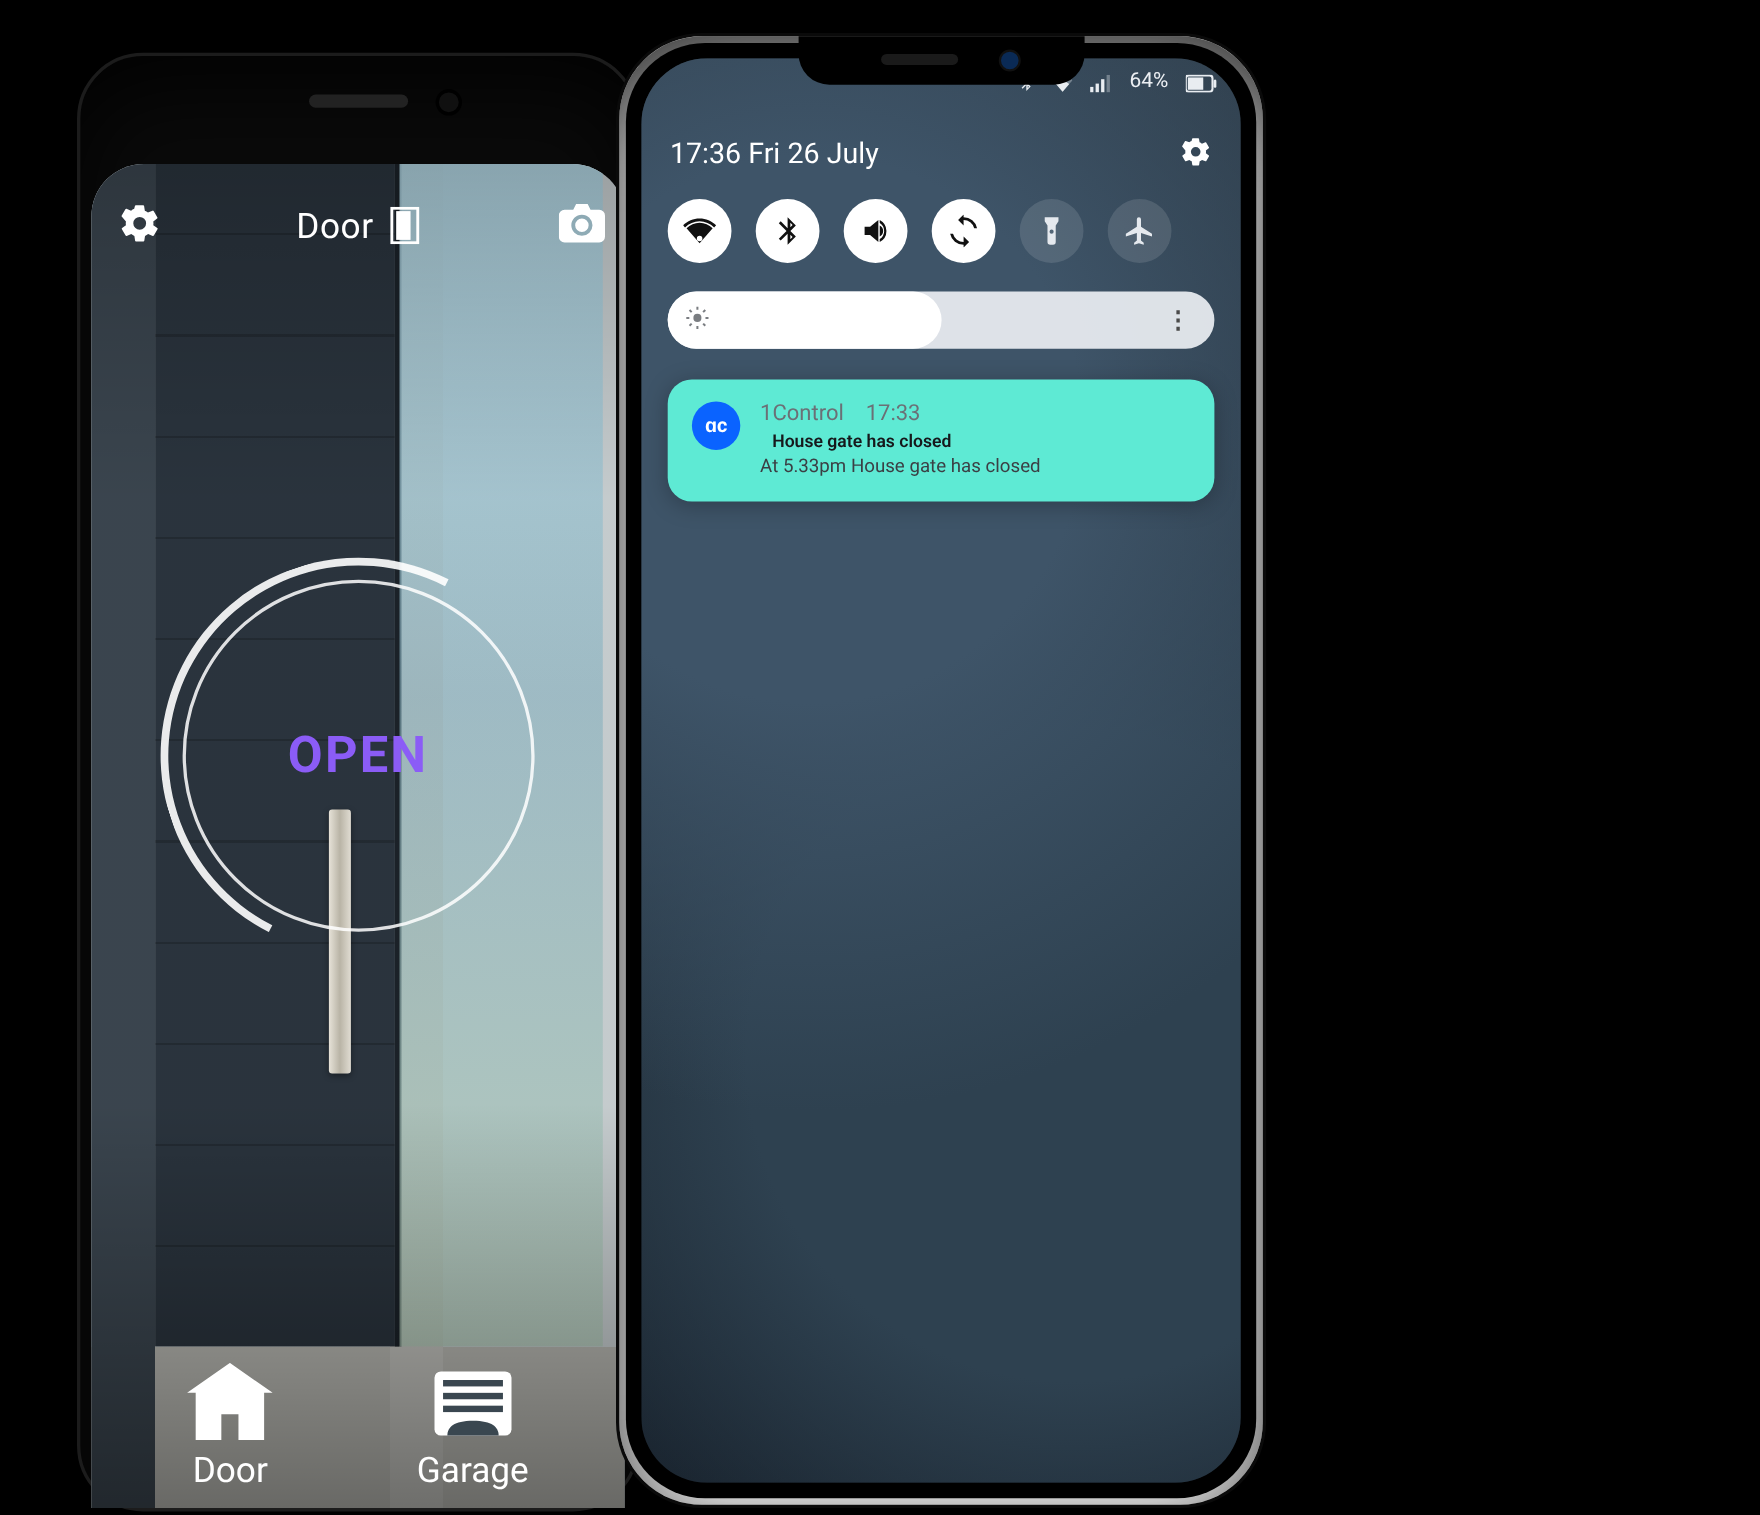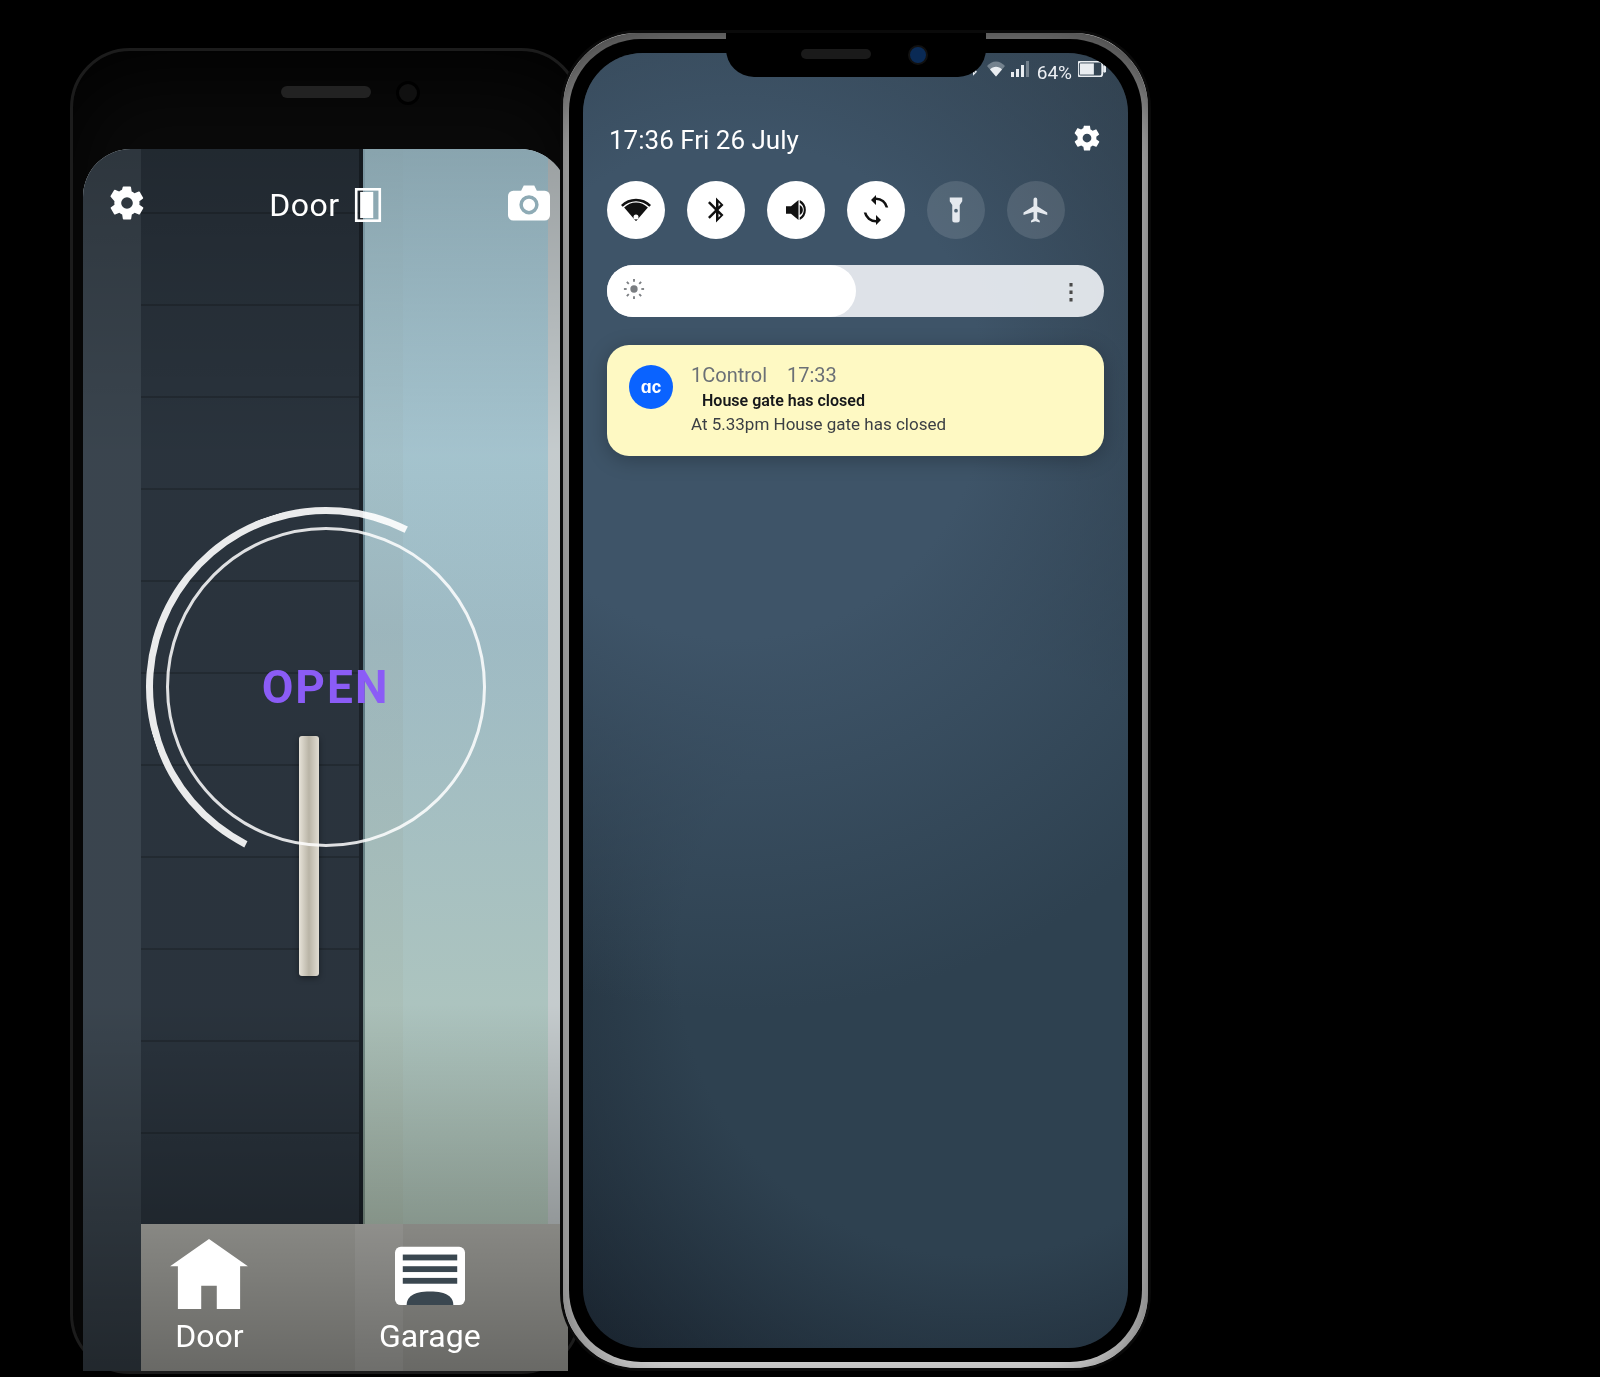--- a/index.html
+++ b/index.html
@@ -47,36 +47,36 @@
   .l-bottom{position:absolute;bottom:0;left:0;right:0;height:190px;display:flex;align-items:flex-end;justify-content:space-around;padding:0 22px 16px;z-index:10;color:#fff;}
   .l-bottom .item{display:flex;flex-direction:column;align-items:center;gap:8px;}
   .l-bottom .item span.t{font-size:32px;}
   
   svg.ic{fill:#fff;}
   
   .r-bg{position:absolute;inset:0;background:
     radial-gradient(circle at 28% 26%,#3e5468 0 24%,transparent 60%),
     radial-gradient(circle at 72% 70%,#2e4150 0 30%,transparent 65%),
     linear-gradient(180deg,#2d3b47,#1f2a34 55%,#111821);}
-  .r-status{position:absolute;top:8px;right:22px;color:#eceff3;font-size:19px;z-index:20;display:flex;align-items:flex-start;gap:6px;}
+  .r-status{position:absolute;top:8px;right:22px;color:#eceff3;font-size:19px;z-index:20;display:flex;align-items:flex-end;gap:16px;}
   .r-head{position:absolute;top:70px;left:26px;right:26px;display:flex;align-items:center;justify-content:space-between;color:#fff;z-index:15;}
   .r-head .dt{font-size:26px;}
   .qs-row{position:absolute;top:128px;left:24px;right:24px;display:flex;gap:22px;z-index:15;}
   .qs{width:58px;height:58px;border-radius:50%;display:flex;align-items:center;justify-content:center;}
   .qs.on{background:#fff;}
   .qs.off{background:rgba(255,255,255,.12);}
   .qs svg{width:30px;height:30px;}
   .qs.on svg{fill:#111;}
   .qs.off svg{fill:#e5e9ee;}
   .brightness{position:absolute;top:212px;left:24px;right:24px;height:52px;background:rgba(235,239,243,.92);border-radius:28px;z-index:15;display:flex;align-items:center;}
   .brightness .track{position:relative;flex:1;height:52px;border-radius:28px;}
   .brightness .fill{position:absolute;left:0;top:0;bottom:0;width:50%;background:#fff;border-radius:28px;}
   .brightness .sun{position:absolute;left:16px;top:50%;transform:translateY(-50%);}
   .brightness .more{position:absolute;right:20px;top:50%;transform:translateY(-50%);color:#4a4a4a;font-size:22px;letter-spacing:2px;font-weight:700;}
-  .notif{position:absolute;top:292px;left:24px;right:24px;z-index:15;background:#fef9c3;border-radius:22px;padding:18px 22px 22px;display:flex;gap:18px;box-shadow:0 4px 20px rgba(0,0,0,.25);}
+  .notif{position:absolute;top:292px;left:24px;right:24px;z-index:15;background:#5eead4;border-radius:22px;padding:18px 22px 22px;display:flex;gap:18px;box-shadow:0 4px 20px rgba(0,0,0,.25);}
   .notif .badge{width:44px;height:44px;border-radius:50%;background:#0a63ff;color:#fff;display:flex;align-items:center;justify-content:center;font-weight:700;font-size:18px;flex:none;margin-top:2px;}
   .notif .meta{color:#6b7076;font-size:20px;}
   .notif .title{color:#16181b;font-size:16px;font-weight:600;margin-top:4px;margin-left:11px;}
   .notif .body{color:#3b3f44;font-size:17px;margin-top:4px;}
 </style>
 </head>
 <body>
 
 <div class="stage">
 

